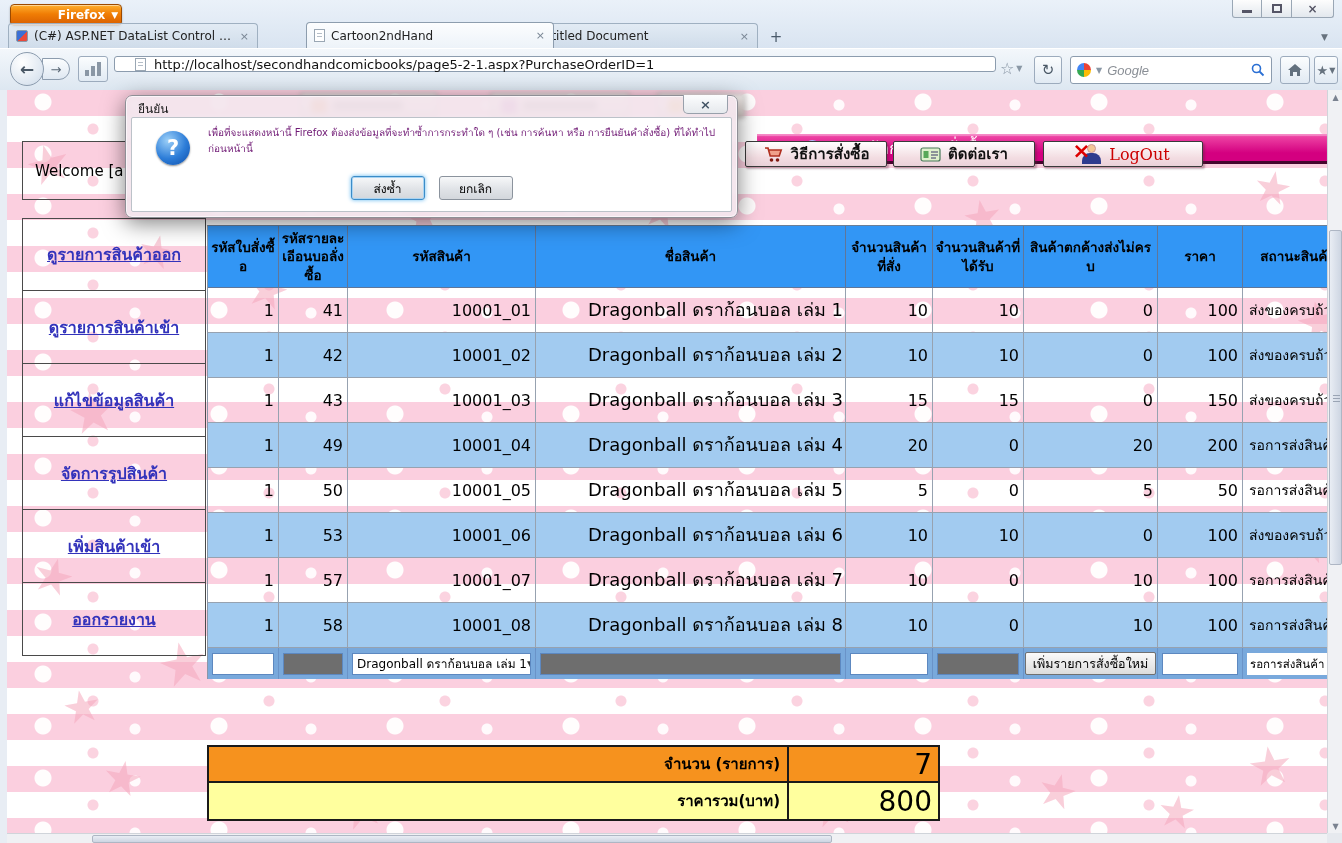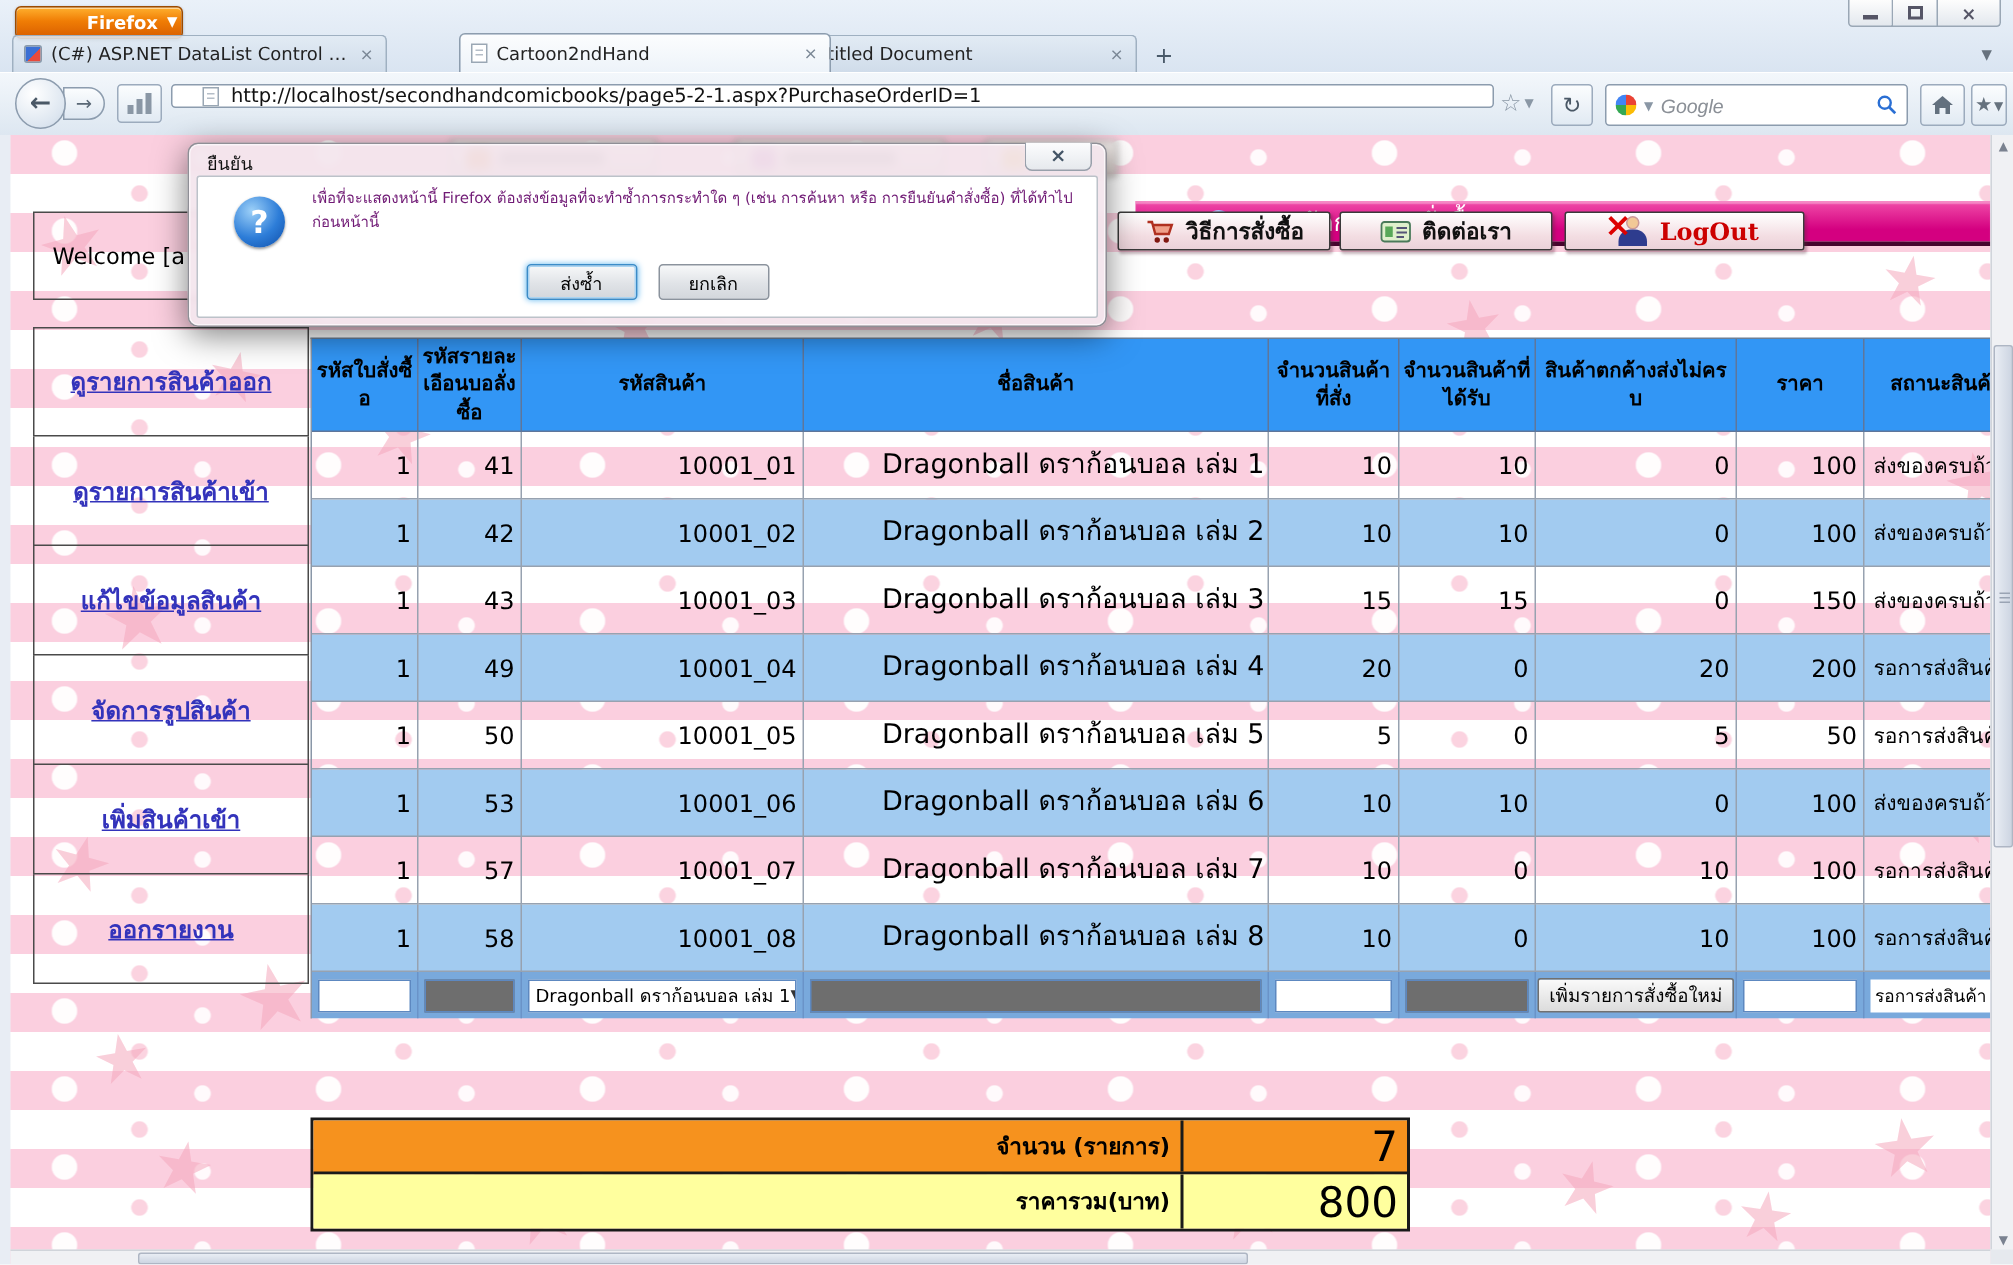--- a/index.html
+++ b/index.html
@@ -80,21 +80,21 @@
   .star { position:absolute; color:#f5a8bd; opacity:.55; line-height:1; pointer-events:none; }
 
   
   .nav-btn2 { position:absolute; top:3px; height:26px; display:flex; align-items:center; justify-content:center; gap:7px;
               background:linear-gradient(#ffffff,#f3dde2 65%,#ead2d9); border:1px solid #3a3a3a; border-radius:2px;
               box-shadow:1.5px 2px 2px rgba(90,40,60,.35); font-size:15px; font-weight:bold; color:#111; z-index:3;margin-top:48px; }
   .blur-btn { position:absolute; top:3px; height:25px; background:linear-gradient(#f6f1ef,#ddd3cf); border:1px solid #9a9a9a;
               border-radius:2px; filter:blur(2px); z-index:2; display:flex; align-items:center; gap:6px; padding:0 10px; }
   .blur-ico { width:16px; height:14px; border-radius:3px; }
   .blur-txt { height:9px; border-radius:2px; background:#8d8d8d; }
-  .logout-label { font-family:"DejaVu Serif",serif; color:#cc0000; font-weight:bold; font-size:16px; }
+  .logout-label { font-family:"DejaVu Serif",serif; color:#cc0000; font-weight:normal; font-size:16px; }
   .logout-ico { position:relative; width:26px; height:21px; flex:none; }
   .logout-ico .head { position:absolute; left:11px; top:0; width:9px; height:9px; border-radius:50%; background:#f2c896; border:1px solid #c99; }
   .logout-ico .body { position:absolute; left:6px; top:9px; width:19px; height:11px; border-radius:8px 8px 0 0; background:#2e3c8e; }
   .logout-ico .redx { position:absolute; left:-4px; top:-4px; color:#dd0000; font-size:22px; font-weight:bold; line-height:1; }
 
   
   .pagebar { position:absolute; left:750px; top:44px; width:570px; height:30px;
              background:linear-gradient(#f14da9,#d40080 70%); border-bottom:3px solid #46052e;
              box-shadow:inset 0 2px 1px rgba(255,255,255,.35); display:flex; align-items:center; color:#fff; font-size:17px; z-index:1; }
   .orb { width:15px; height:15px; border-radius:50%; margin-left:34px; flex:none;

